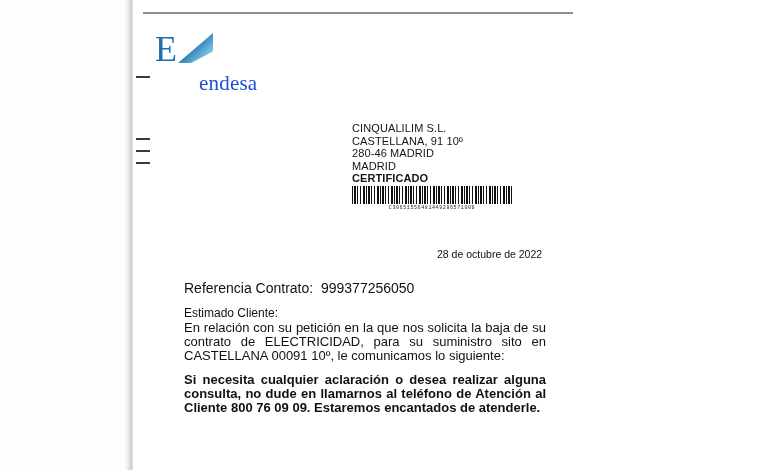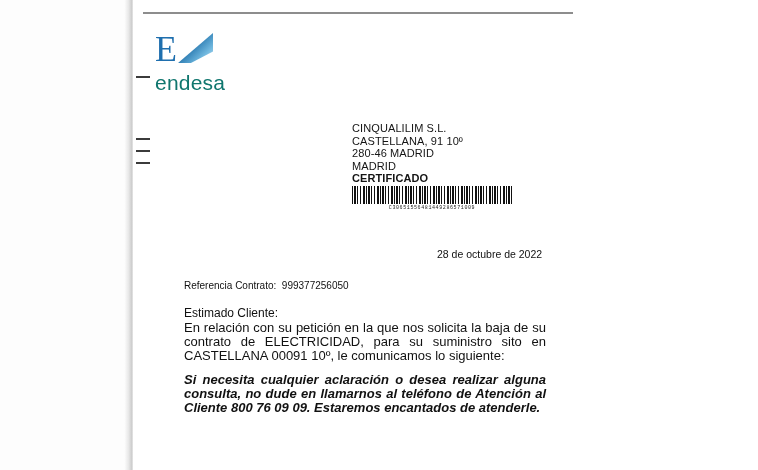--- a/index.html
+++ b/index.html
@@ -87,24 +87,25 @@
     position: absolute;
     left: 20px;
     top: 2px;
     width: 38px;
     height: 30px;
     background: linear-gradient(135deg, #0d3c63 0%, #1d6ea8 40%, #6fb7de 75%, #bfe0f2 100%);
     clip-path: polygon(8% 100%, 100% 0%, 100% 62%, 42% 100%);
   }
   #logo-word {
     margin-top: 2px;
-    font-family: Liberation Sans, sans-serif;
+    font-family: Liberation Serif, serif;
     font-size: 21px;
-    color: #0f766e;
+    color: #1d4ed8;
     letter-spacing: 0.2px;
+    margin-left: 44px;
   }
 
   
   .reg-dash {
     position: absolute;
     width: 14px;
     height: 2px;
     background: #3b3b3b;
   }
   #dash1 { left: 136px; top: 76px; }
@@ -158,42 +159,42 @@
     top: 248px;
     font-size: 10.5px;
     color: #111;
   }
 
   
   #reference {
     position: absolute;
     left: 184px;
     top: 280px;
-    font-size: 10px;
+    font-size: 14px;
     color: #111;
   }
   #greeting {
     position: absolute;
     left: 184px;
     top: 306px;
     font-size: 12px;
     color: #111;
   }
   #body {
     position: absolute;
     left: 184px;
     top: 321px;
     width: 362px;
     font-size: 13px;
     line-height: 14.2px;
     color: #111;
     text-align: justify;
   }
   #body p { margin: 0 0 9px 0; }
-  #body p:last-child { margin-bottom: 13px; font-style: italic; }
+  #body p:last-child { margin-bottom: 13px; }
   .b { font-weight: bold; }
 </style>
 </head>
 <body>
 
 <div id="page">
 
   <div id="left-margin"></div>
   <div id="edge-shadow"></div>
 

